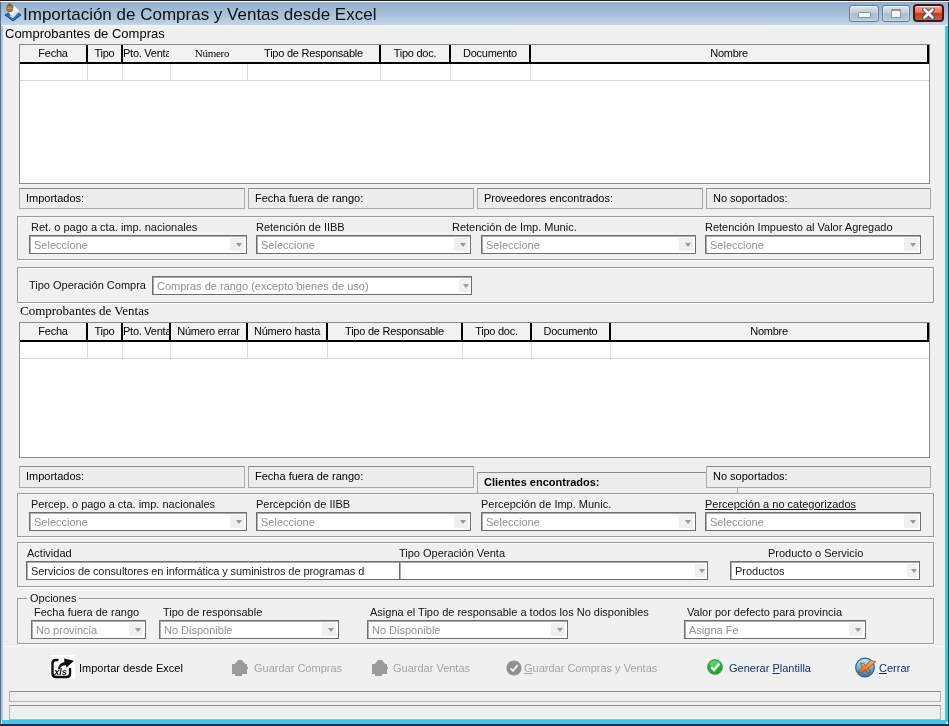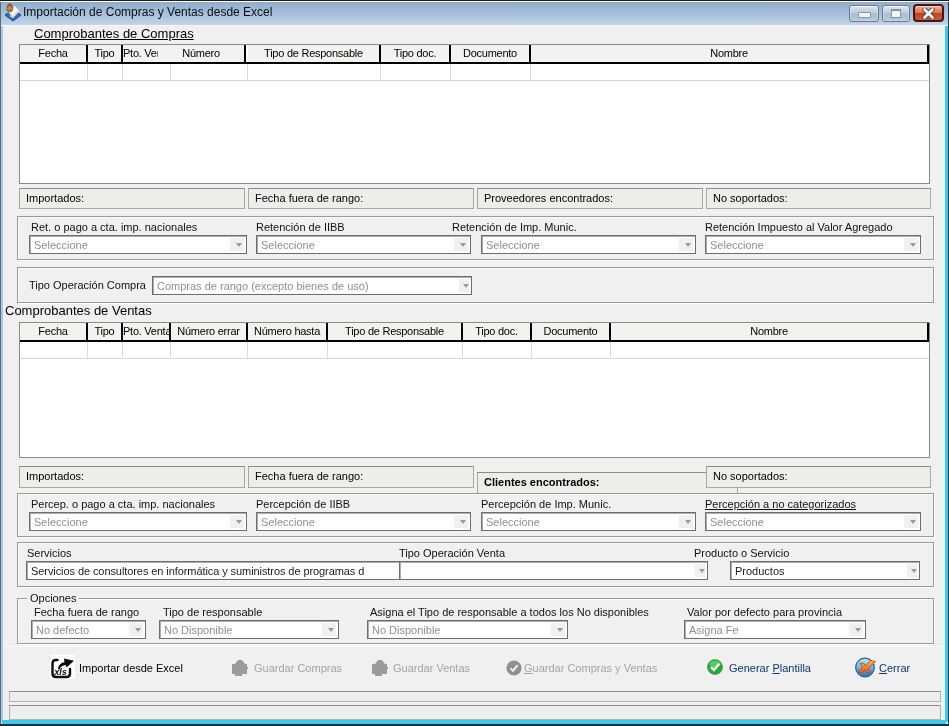--- a/index.html
+++ b/index.html
@@ -10,21 +10,21 @@
 #frame-top2{left:1px;top:1px;width:947px;height:1px;background:#fdfdfd;}
 #titlebar{left:1px;top:2px;width:947px;height:24px;
   background:linear-gradient(#8fadcd,#a9c2dd 55%,#b7cde4 85%,#c3d6ea);
   border-bottom:1px solid #f4f8fb;box-sizing:border-box;}
 #frame-left{left:0;top:2px;width:1px;height:722px;background:#5a6b7c;}
 #frame-left2{left:1px;top:26px;width:2px;height:696px;background:#a9c8e4;}
 #frame-right{left:948px;top:2px;width:1px;height:722px;background:#18404e;}
 #frame-right2{left:945px;top:26px;width:3px;height:696px;background:#3ec7ef;}
 #frame-bot{left:0;top:724px;width:949px;height:2px;background:#14333d;}
 #frame-bot2{left:2px;top:720px;width:944px;height:4px;background:#3ec7ef;}
-#title-text{left:23px;top:5px;font-size:12px;color:#0d0d0d;}
+#title-text{left:23px;top:5px;font-size:17px;color:#0d0d0d;}
 
 .capbtn{top:5px;height:17px;border-radius:3px;box-sizing:border-box;}
 #btn-min{left:849px;width:30px;border:1px solid #68798c;
   background:linear-gradient(#dbe5ef,#bccbdc 46%,#a8bcd1 54%,#b7cadc);
   box-shadow:inset 0 1px 0 rgba(255,255,255,.7),inset 0 0 0 1px rgba(255,255,255,.3);}
 #btn-max{left:882px;width:28px;border:1px solid #68798c;
   background:linear-gradient(#dbe5ef,#bccbdc 46%,#a8bcd1 54%,#b7cadc);
   box-shadow:inset 0 1px 0 rgba(255,255,255,.7),inset 0 0 0 1px rgba(255,255,255,.3);}
 #btn-close{left:913px;top:4px;width:31px;height:18px;border:2px solid #4d1216;border-radius:4px;
   background:linear-gradient(#f2ac94,#e0714b 48%,#c93d18 52%,#cd5a31);box-sizing:border-box;
@@ -90,29 +90,29 @@
 <div class="abs capbtn" id="btn-min"></div>
 <div class="abs capbtn" id="btn-max"></div>
 <div class="abs" id="btn-close"></div>
 <div class="abs" id="ic-min"></div>
 <div class="abs" id="ic-max"></div>
 <svg class="abs" id="ic-x" width="13" height="11" viewBox="0 0 13 11">
   <path d="M2.5 1.5 L10.5 9.5 M10.5 1.5 L2.5 9.5" stroke="#41556b" stroke-width="4.6" stroke-linecap="round"></path>
   <path d="M2.5 1.5 L10.5 9.5 M10.5 1.5 L2.5 9.5" stroke="#f6f6f6" stroke-width="2.6" stroke-linecap="round"></path>
 </svg>
 
-<div class="abs seclab" id="lab-compras" style="left:34px;top:26px;text-decoration:underline;">Comprobantes de Compras</div>
+<div class="abs seclab" id="lab-compras" style="left:5px;top:26px;">Comprobantes de Compras</div>
 <div class="abs tbl" id="tbl1" style="left:19px;top:44px;width:911px;height:140px;">
 <div class="abs th" style="left:0px;width:68px;">Fecha</div>
 <div class="abs td" style="left:0px;width:68px;"></div>
 <div class="abs th" style="left:68px;width:35px;">Tipo</div>
 <div class="abs td" style="left:68px;width:35px;"></div>
 <div class="abs th" style="left:103px;width:48px;">Pto. Venta</div>
 <div class="abs td" style="left:103px;width:48px;"></div>
-<div class="abs th" style="left:138px;width:88px;">Número</div>
+<div class="abs th" style="left:149px;width:88px;font-family:Liberation Serif, serif;">Número</div>
 <div class="abs td" style="left:151px;width:77px;"></div>
 <div class="abs th" style="left:228px;width:133px;">Tipo de Responsable</div>
 <div class="abs td" style="left:228px;width:133px;"></div>
 <div class="abs th" style="left:361px;width:70px;">Tipo doc.</div>
 <div class="abs td" style="left:361px;width:70px;"></div>
 <div class="abs th" style="left:431px;width:80px;">Documento</div>
 <div class="abs td" style="left:431px;width:80px;"></div>
 <div class="abs th" style="left:511px;width:398px;">Nombre</div>
 <div class="abs thbase" style="width:909px;"></div>
 <div class="abs rowline" style="top:35px;width:909px;"></div>
@@ -150,21 +150,21 @@
   </div>
 
 <div class="abs gb" style="left:17px;top:267px;width:917px;height:36px;"></div>
 <div class="abs lbl" style="left:29px;top:279px;">Tipo Operación Compra</div>
 <div class="abs cb" style="left:152px;top:276px;width:320px;">
     <span class="t">Compras de rango (excepto bienes de uso)</span>
     <span class="btn sm"></span>
     <span class="tri sm"></span>
   </div>
 
-<div class="abs seclab" id="lab-ventas" style="left:5px;top:303px;">Comprobantes de Ventas</div>
+<div class="abs seclab" id="lab-ventas" style="left:20px;top:303px;font-family:Liberation Serif, serif;">Comprobantes de Ventas</div>
 <div class="abs tbl" id="tbl2" style="left:19px;top:322px;width:911px;height:136px;">
 <div class="abs th" style="left:0px;width:68px;">Fecha</div>
 <div class="abs td" style="left:0px;width:68px;"></div>
 <div class="abs th" style="left:68px;width:35px;">Tipo</div>
 <div class="abs td" style="left:68px;width:35px;"></div>
 <div class="abs th" style="left:103px;width:48px;">Pto. Venta</div>
 <div class="abs td" style="left:103px;width:48px;"></div>
 <div class="abs th" style="left:151px;width:77px;">Número errar</div>
 <div class="abs td" style="left:151px;width:77px;"></div>
 <div class="abs th" style="left:228px;width:80px;">Número hasta</div>
@@ -205,23 +205,23 @@
     <span class="btn"></span>
     <span class="tri"></span>
   </div>
 <div class="abs cb" style="left:705px;top:512px;width:216px;">
     <span class="t">Seleccione</span>
     <span class="btn"></span>
     <span class="tri"></span>
   </div>
 
 <div class="abs gb" style="left:17px;top:542px;width:917px;height:45px;"></div>
-<div class="abs lbl" style="left:27px;top:547px;">Servicios</div>
+<div class="abs lbl" style="left:27px;top:547px;">Actividad</div>
 <div class="abs lbl" style="left:399px;top:547px;">Tipo Operación Venta</div>
-<div class="abs lbl" style="left:694px;top:547px;">Producto o Servicio</div>
+<div class="abs lbl" style="left:768px;top:547px;">Producto o Servicio</div>
 <div class="abs cb" style="left:26px;top:561px;width:425px;">
     <span class="t dk" style="right:14px;letter-spacing:-0.08px;">Servicios de consultores en informática y suministros de programas d</span>
     <span class="btn sm"></span>
     <span class="tri sm"></span>
   </div>
 <div class="abs cb" style="left:399px;top:561px;width:309px;">
     <span class="btn sm"></span>
     <span class="tri sm"></span>
   </div>
 <div class="abs cb" style="left:730px;top:561px;width:190px;">
@@ -230,21 +230,21 @@
     <span class="tri sm"></span>
   </div>
 
 <div class="abs gb" style="left:17px;top:598px;width:917px;height:46px;"></div>
 <div class="abs lbl" style="left:27px;top:592px;background:#f0f0f0;padding:0 3px;">Opciones</div>
 <div class="abs lbl" style="left:34px;top:606px;">Fecha fuera de rango</div>
 <div class="abs lbl" style="left:163px;top:606px;">Tipo de responsable</div>
 <div class="abs lbl" style="left:370px;top:606px;">Asigna el Tipo de responsable a todos los No disponibles</div>
 <div class="abs lbl" style="left:687px;top:606px;">Valor por defecto para provincia</div>
 <div class="abs cb" style="left:31px;top:620px;width:115px;">
-    <span class="t">No defecto</span>
+    <span class="t">No provincia</span>
     <span class="btn"></span>
     <span class="tri"></span>
   </div>
 <div class="abs cb" style="left:159px;top:620px;width:180px;">
     <span class="t">No Disponible</span>
     <span class="btn"></span>
     <span class="tri"></span>
   </div>
 <div class="abs cb" style="left:367px;top:620px;width:201px;">
     <span class="t">No Disponible</span>

